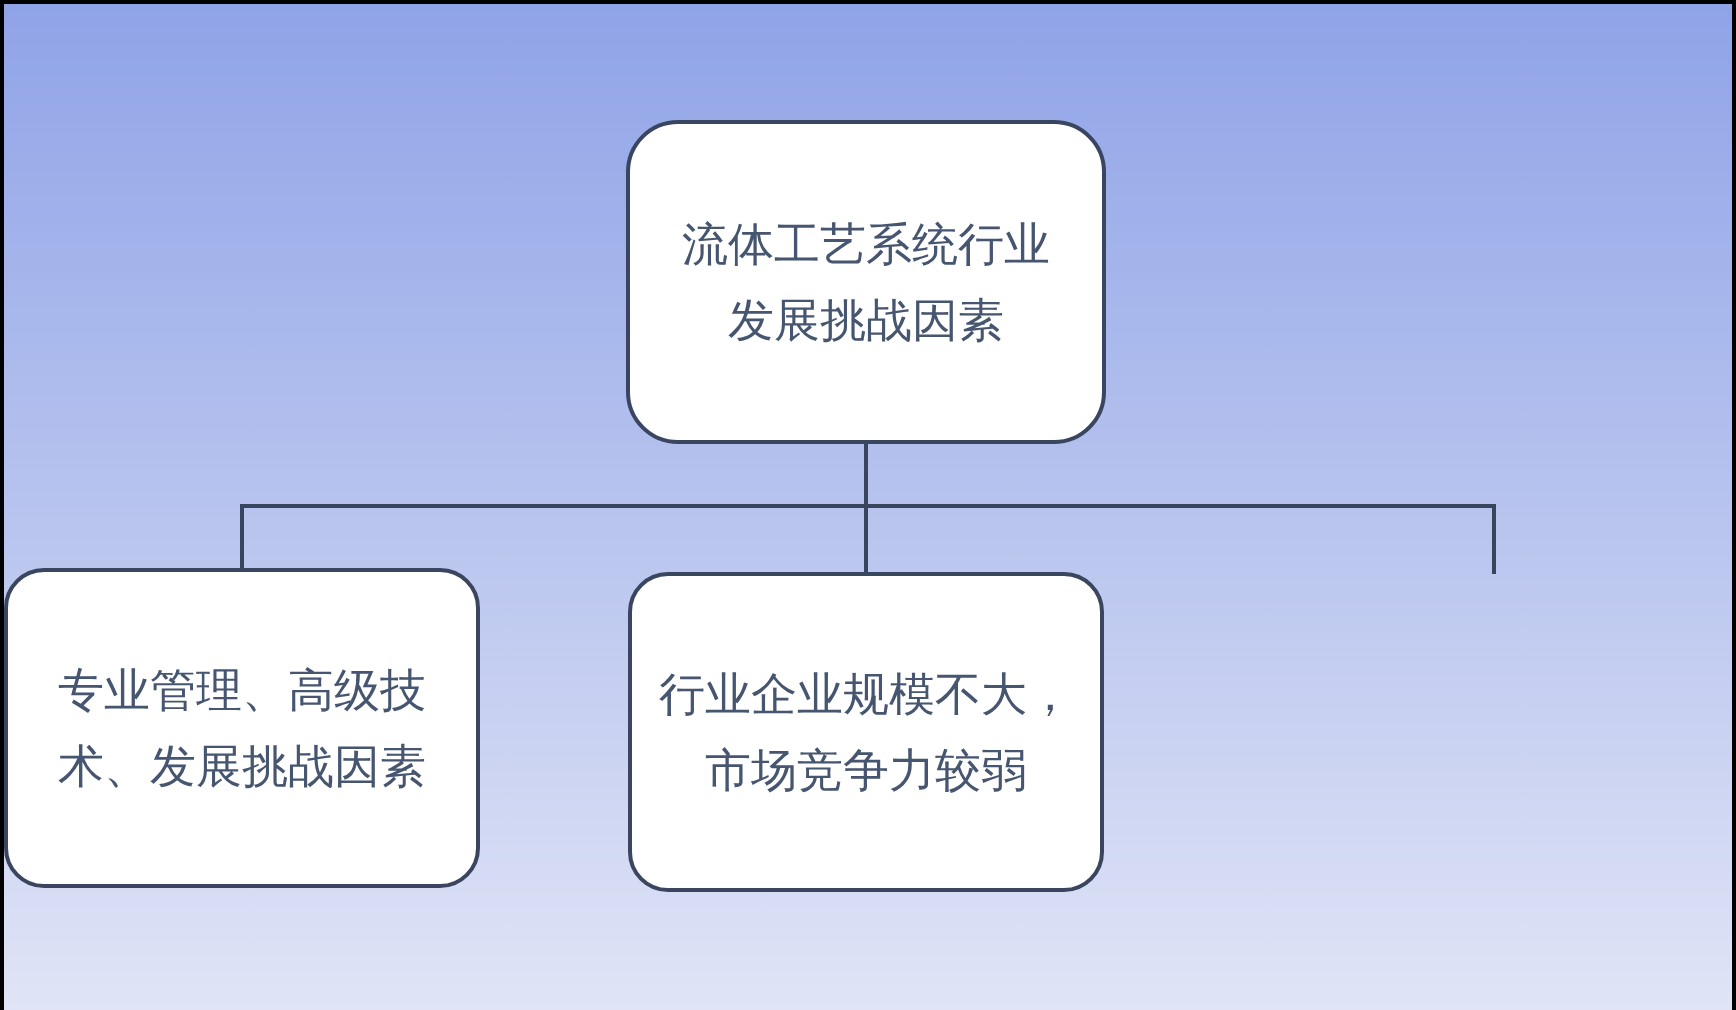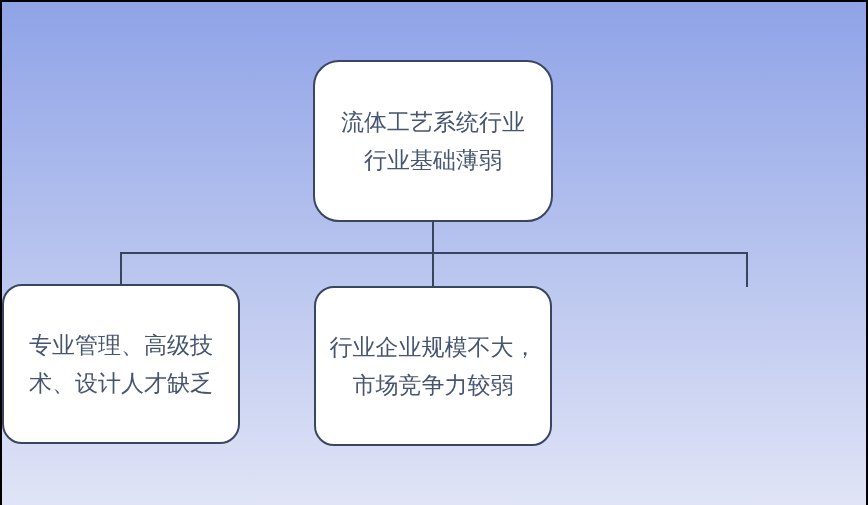--- a/index.html
+++ b/index.html
@@ -71,26 +71,26 @@
 <div class="canvas">
 
   <div class="connector conn-root-stub"></div>
   <div class="connector conn-horizontal"></div>
   <div class="connector conn-drop-left"></div>
   <div class="connector conn-drop-mid"></div>
   <div class="connector conn-drop-right"></div>
 
   <div class="node root">
     <span class="label">流体工艺系统行业
-行业基础薄弱</span>
+发展挑战因素</span>
   </div>
 
   <div class="node child child1">
     <span class="label">专业管理、高级技
-术、设计人才缺乏</span>
+术、发展挑战因素</span>
   </div>
 
   <div class="node child child2">
     <span class="label">行业企业规模不大，
 市场竞争力较弱</span>
   </div>
 
 
 </div>
 

